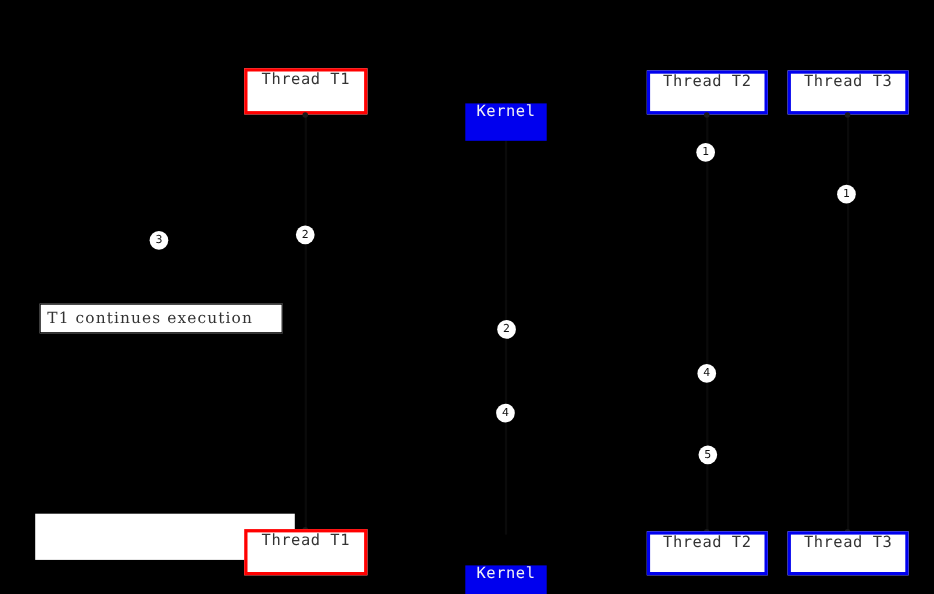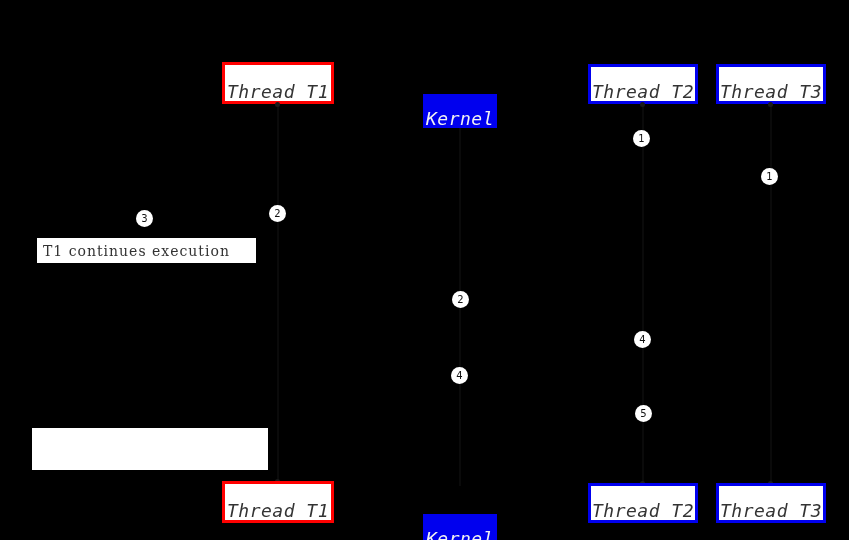--- a/index.html
+++ b/index.html
@@ -17,28 +17,27 @@
     height: 540px;
     background: #000000;
     overflow: hidden;
   }
 
   
   .participant {
     position: absolute;
     box-sizing: border-box;
     display: flex;
-    align-items: flex-end;
+    align-items: flex-start;
     justify-content: center;
     font-family: "DejaVu Sans Mono", monospace;
-    font-size: 18px;
+    font-size: 14px;
     letter-spacing: 0.5px;
     white-space: nowrap;
     line-height: 1;
-    font-style: italic;
   }
   .participant.light {
     background: #ffffff;
     color: #333333;
   }
   .participant.filled {
     color: #f2f2f2;
     margin-top: 28px;
   }
 
@@ -79,20 +78,21 @@
     border: 1px solid #000000;
     color: #333333;
     font-family: "DejaVu Serif", serif;
     font-size: 14px;
     letter-spacing: 1px;
     display: flex;
     align-items: center;
     padding-left: 6px;
     white-space: nowrap;
     line-height: 1;
+    margin-top: 39px;
   }
   .note.blank {
     border: none;
     padding-left: 0;
   }
 </style>
 </head>
 <body>
 
 <div id="canvas">

